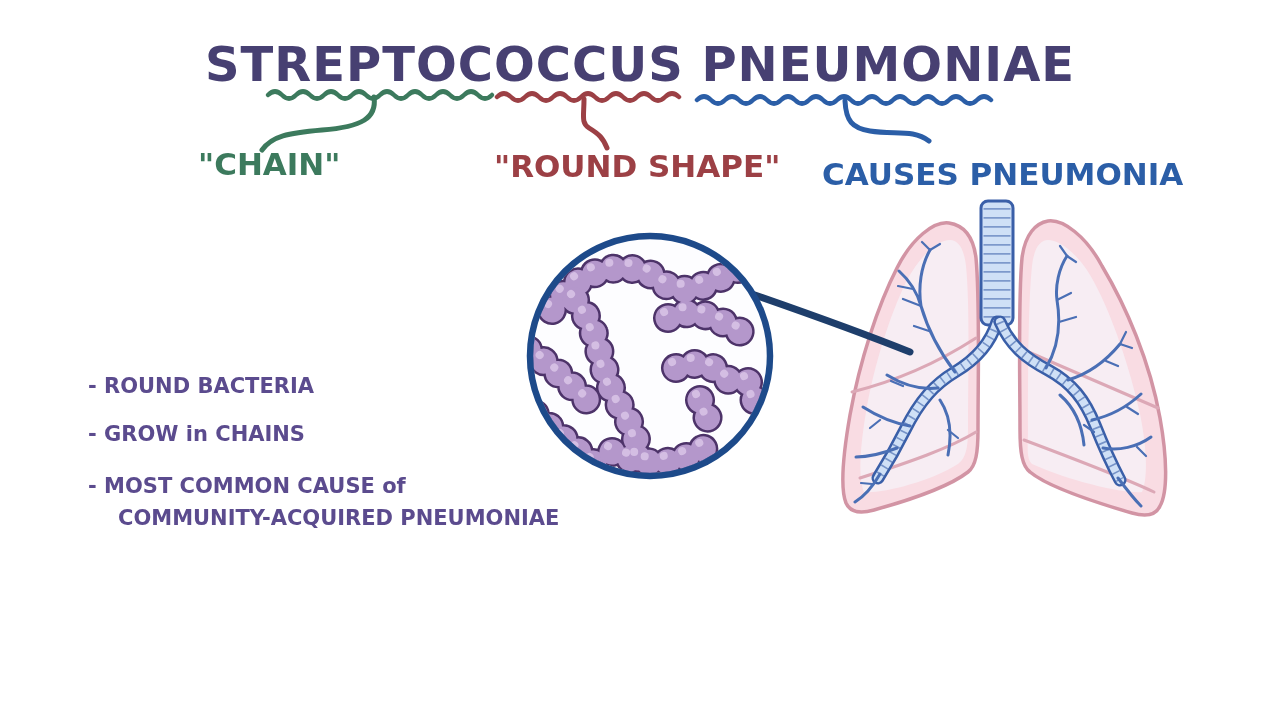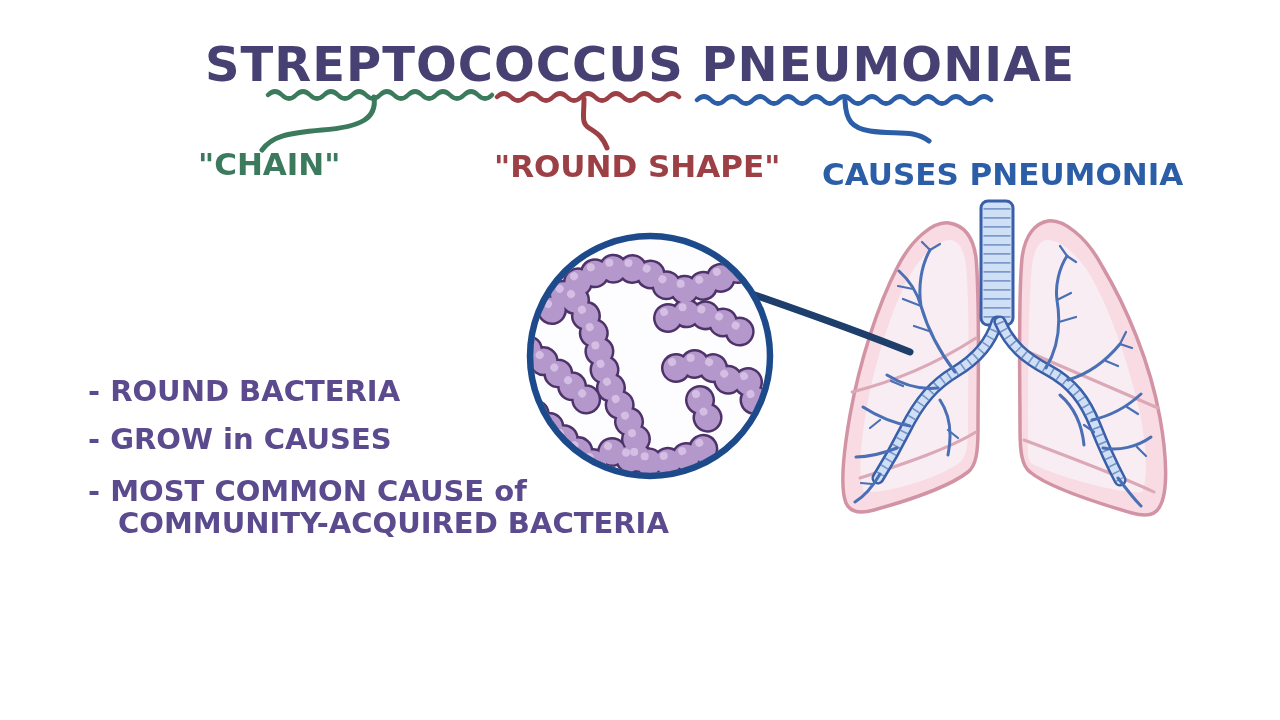--- a/index.html
+++ b/index.html
@@ -10,21 +10,21 @@
   .abs{position:absolute;}
   .title{
     left:0;top:36px;width:1280px;text-align:center;
     font-size:48px;font-weight:bold;letter-spacing:1px;color:var(--title);
     white-space:nowrap;
   }
   .tag{font-weight:bold;white-space:nowrap;}
   .tag-chain{left:198px;top:146px;font-size:31px;color:var(--green);}
   .tag-round{left:494px;top:148px;font-size:31px;color:var(--red);}
   .tag-causes{left:822px;top:148px;font-size:31px;color:var(--blue);margin-top:8px;}
-  .fact{font-weight:bold;color:var(--ink);white-space:nowrap;font-size:29px;}
+  .fact{font-weight:bold;color:var(--ink);white-space:nowrap;font-size:21px;}
   .fact-1{left:88px;top:374px;}
   .fact-2{left:88px;top:422px;}
   .fact-3{left:88px;top:474px;text-align:right;}
   .fact-4{left:118px;top:506px;}
   svg{position:absolute;left:0;top:0;}
   .wave{fill:none;stroke-width:4.5;stroke-linecap:round;}
   .wave-green{stroke:var(--green);}
   .wave-red{stroke:var(--red);}
   .wave-blue{stroke:var(--blue);}
   .conn{fill:none;stroke-width:5;stroke-linecap:round;}
@@ -163,17 +163,17 @@
       </g>
       <circle class="lens-ring" cx="650" cy="356" r="120"></circle>
     </g>
   </svg>
 
   <div class="abs tag tag-chain">"CHAIN"</div>
   <div class="abs tag tag-round">"ROUND SHAPE"</div>
   <div class="abs tag tag-causes">CAUSES PNEUMONIA</div>
 
   <div class="abs fact fact-1">- ROUND BACTERIA</div>
-  <div class="abs fact fact-2">- GROW in CAUSES</div>
+  <div class="abs fact fact-2">- GROW in CHAINS</div>
   <div class="abs fact fact-3">- MOST COMMON CAUSE of</div>
-  <div class="abs fact fact-4">COMMUNITY-ACQUIRED BACTERIA</div>
+  <div class="abs fact fact-4">COMMUNITY-ACQUIRED PNEUMONIAE</div>
 
 </div>
 
 </body></html>

